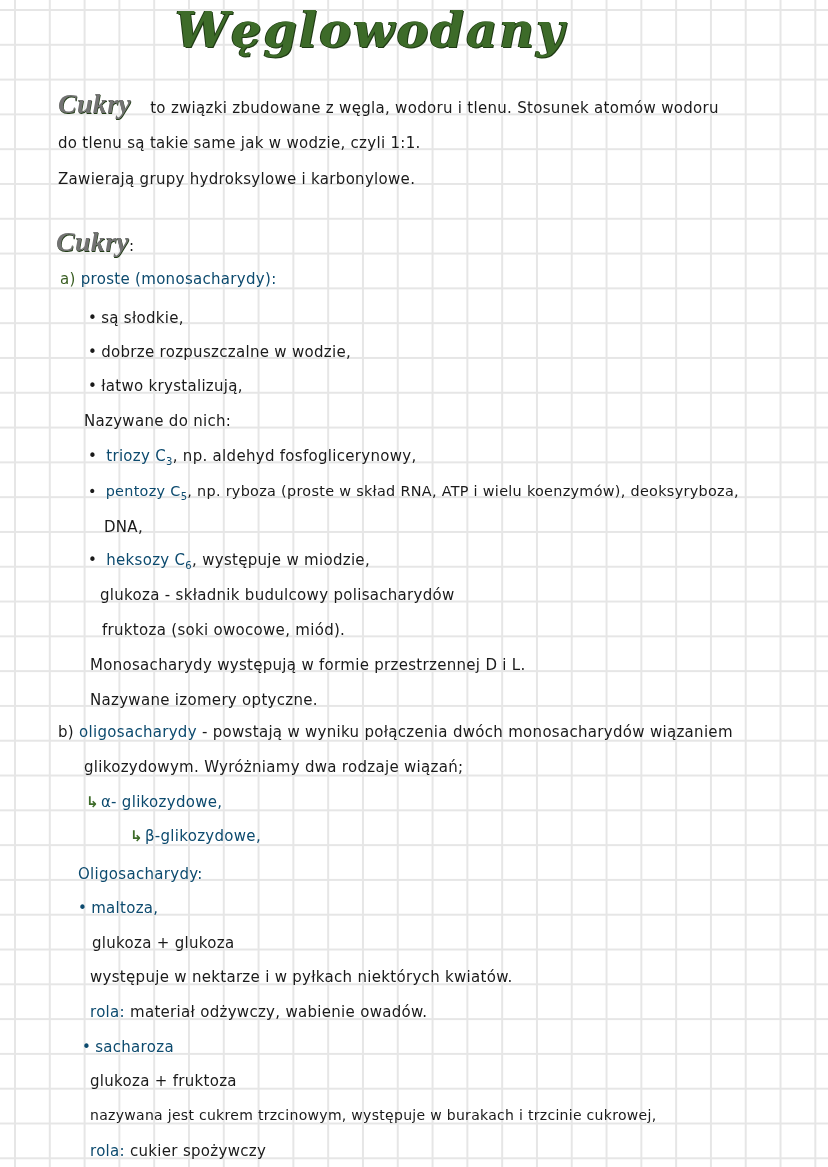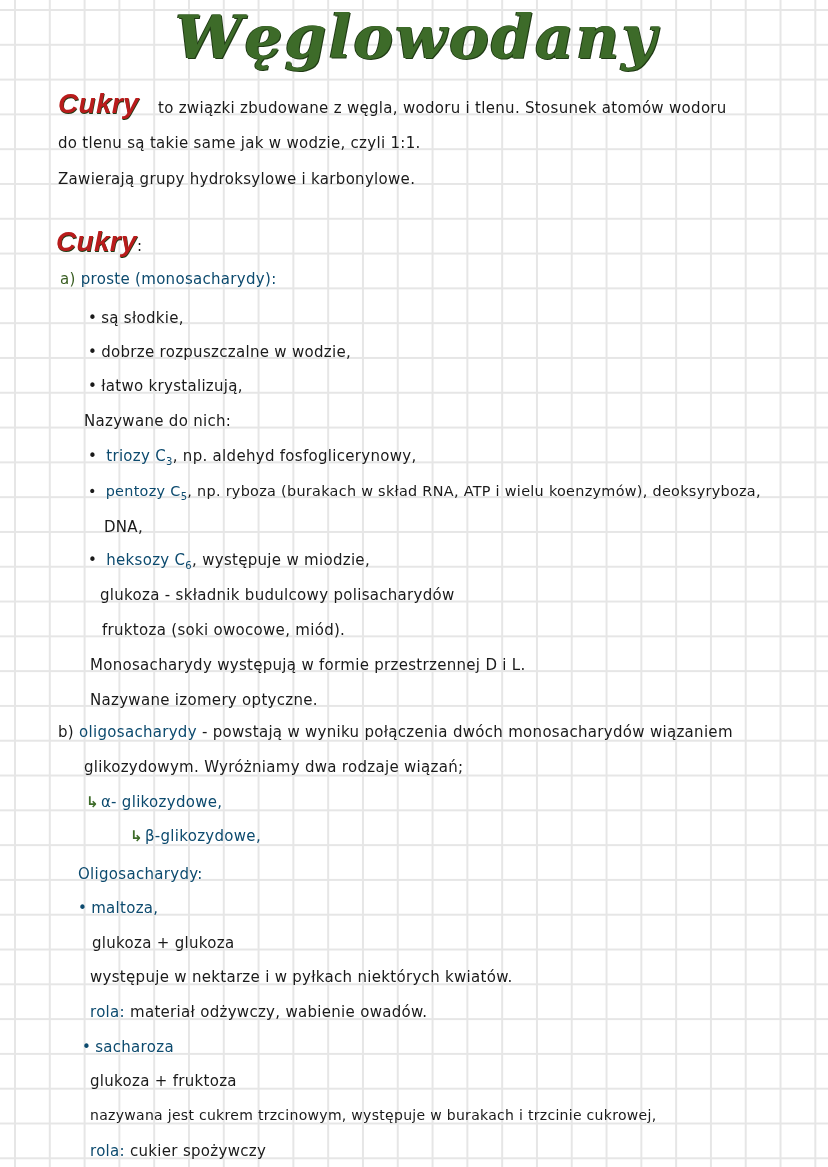--- a/index.html
+++ b/index.html
@@ -13,26 +13,26 @@
     background-position: 14px 9px;
     font-family: "DejaVu Sans", sans-serif;
     color: #1a1a1a;
   }
   .line { position: absolute; white-space: nowrap; font-size: 15px; letter-spacing: 0.3px; }
   .green { color: #0c4a6e; }
   .dark-green { color: #3b5f24; }
   .title {
     position: absolute; left: 175px; top: 2px;
     font-family: "DejaVu Serif", serif; font-style: italic; font-weight: bold;
-    font-size: 60px; color: #3d6b29; letter-spacing: 2px;
+    font-size: 48px; color: #3d6b29; letter-spacing: 2px;
     text-shadow: 1px 1px 0 #1f3a14, -1px 0 0 #1f3a14;
   }
   .heading {
-    font-family: Liberation Sans, sans-serif; font-style: italic; font-weight: bold;
-    font-size: 28px; color: #b91c1c; text-shadow: 0.5px 0.5px 0 #1f3a14;
+    font-family: Liberation Serif, serif; font-style: italic; font-weight: bold;
+    font-size: 28px; color: #737373; text-shadow: 0.5px 0.5px 0 #1f3a14;
   }
   .bullet::before { content: "•"; margin-right: 4px; }
   sub { font-size: 10px; }
   .arrow { color: #3d6b29; font-weight: bold; margin-right: 2px; }
 </style>
 </head>
 <body>
 
 <div class="title">Węglowodany</div>
 
@@ -54,21 +54,21 @@
 
 <div class="line bullet" style="left:88px; top:309px;">są słodkie,</div>
 <div class="line bullet" style="left:88px; top:343px;">dobrze rozpuszczalne w wodzie,</div>
 <div class="line bullet" style="left:88px; top:377px;">łatwo krystalizują,</div>
 <div class="line" style="left:84px; top:412px;">Nazywane do nich:</div>
 
 <div class="line bullet" style="left:88px; top:447px;">
   <span class="green">triozy C</span><sub class="green">3</sub><span>, np. aldehyd fosfoglicerynowy,</span>
 </div>
 <div class="line bullet" style="left:88px; top:483px; font-size:14.4px;">
-  <span class="green">pentozy C</span><sub class="green">5</sub><span>, np. ryboza (burakach w skład RNA, ATP i wielu koenzymów), deoksyryboza,</span>
+  <span class="green">pentozy C</span><sub class="green">5</sub><span>, np. ryboza (proste w skład RNA, ATP i wielu koenzymów), deoksyryboza,</span>
 </div>
 <div class="line" style="left:104px; top:518px;">DNA,</div>
 <div class="line bullet" style="left:88px; top:551px;">
   <span class="green">heksozy C</span><sub class="green">6</sub><span>, występuje w miodzie,</span>
 </div>
 <div class="line" style="left:100px; top:586px;">glukoza - składnik budulcowy polisacharydów</div>
 <div class="line" style="left:102px; top:621px;">fruktoza (soki owocowe, miód).</div>
 <div class="line" style="left:90px; top:656px;">Monosacharydy występują w formie przestrzennej D i L.</div>
 <div class="line" style="left:90px; top:691px;">Nazywane izomery optyczne.</div>
 

